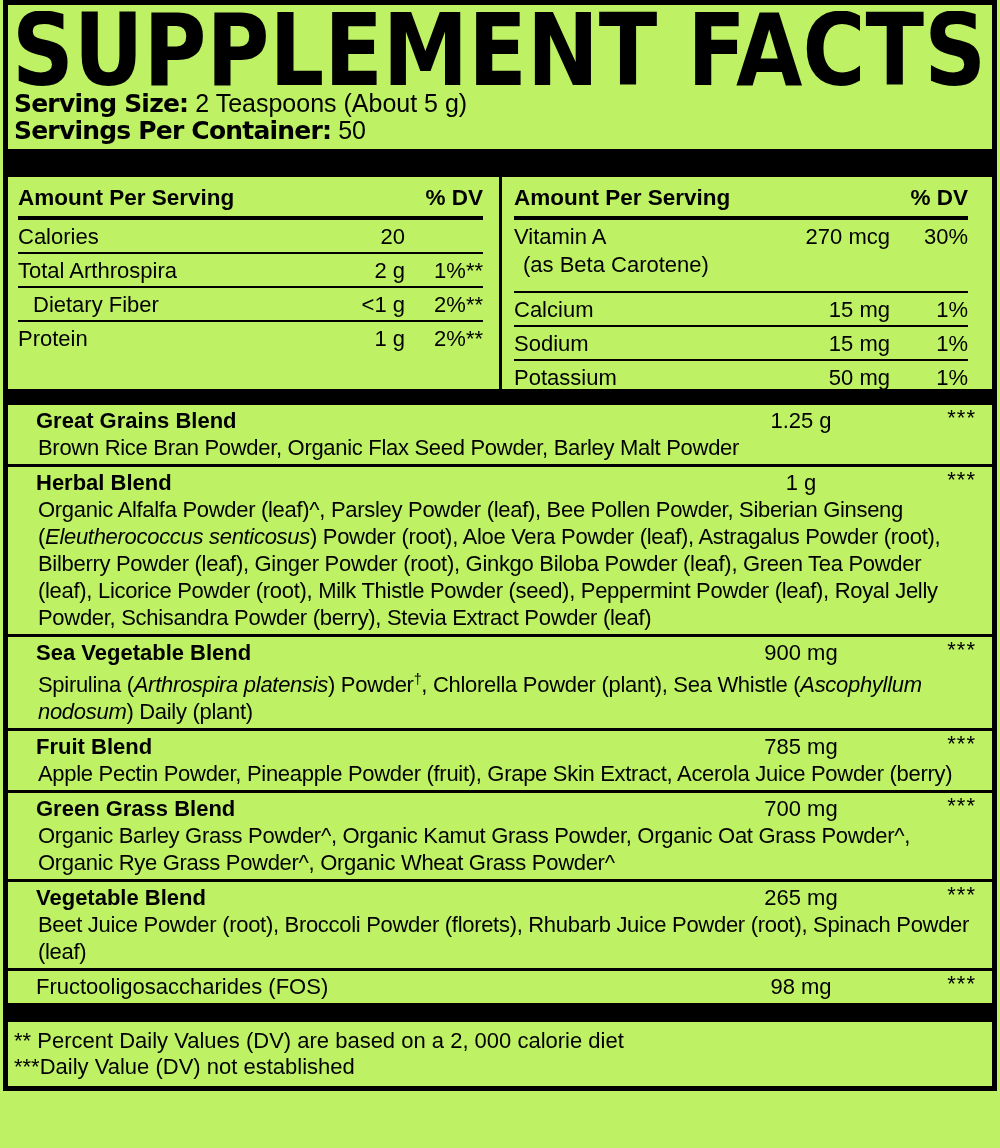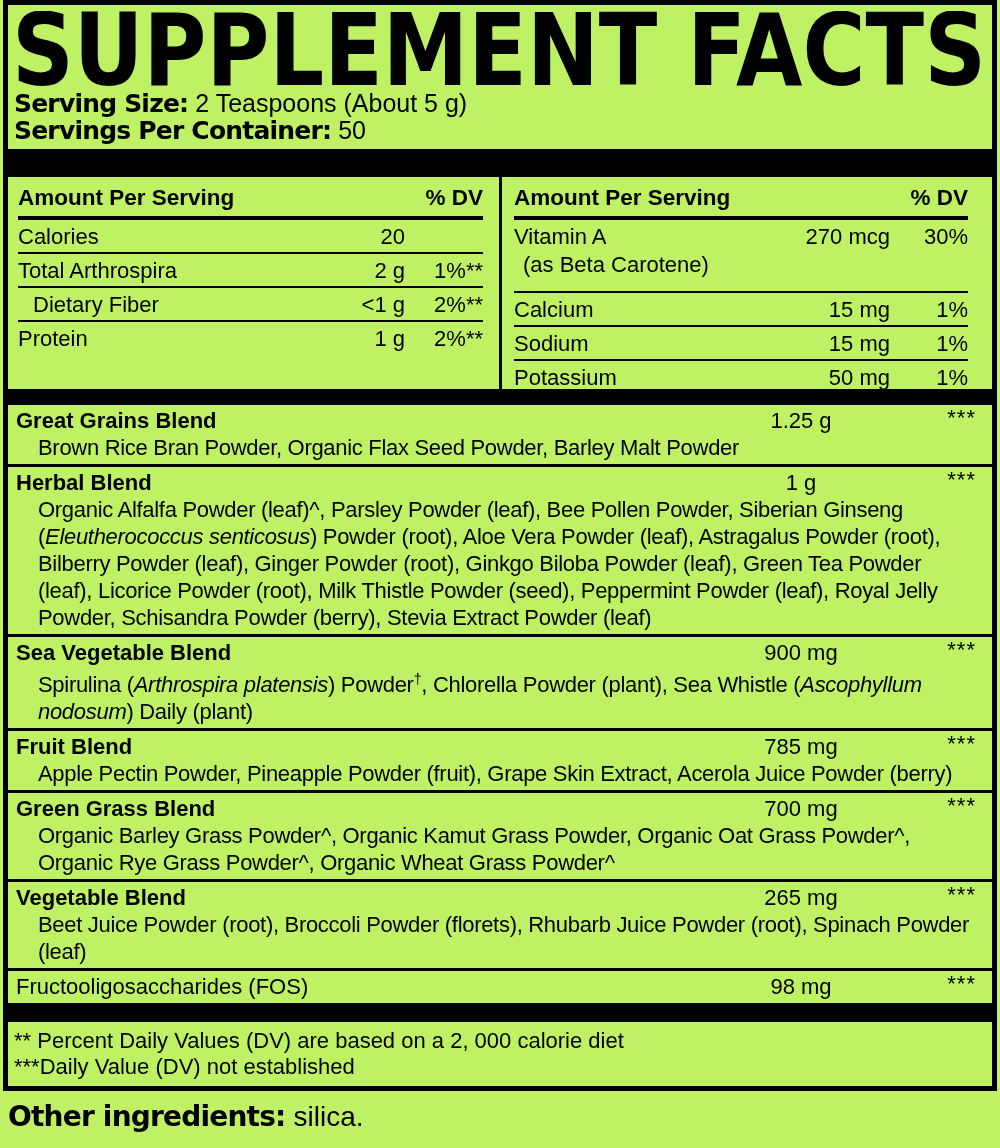--- a/index.html
+++ b/index.html
@@ -39,21 +39,21 @@
   .nrow.noline, .nrowgroup .nrow { border-bottom: none; }
   .nrowgroup { border-bottom: 2px solid #000; }
   .nname { white-space: nowrap; }
   .nname.indent { padding-left: 15px; }
   .namt { flex: 1; text-align: right; }
   .ndv { min-width: 78px; text-align: right; }
   .subname { line-height: 25px; padding: 0 0 14px 9px; }
 
   .blend { border-top: 3px solid #000; padding: 3px 16px 3px 8px; font-size: 22px; }
   .blend.first { border-top: none; }
-  .bhead { display: flex; align-items: flex-start; line-height: 26px; }
+  .bhead { display: flex; align-items: flex-start; line-height: 26px; margin-left: 20px; }
   .bname { font-weight: bold; flex: 1; white-space: nowrap; }
   .bname.regular { font-weight: normal; }
   .bamt { width: 190px; text-align: center; }
   .bstars { width: 80px; text-align: right; position: relative; top: -3px; letter-spacing: 1px; }
   .bingr { line-height: 27px; letter-spacing: -0.3px; padding: 0 2px 0 22px; }
   .it { font-style: italic; }
   .sup { vertical-align: super; font-size: 0.65em; }
 
   .footnotes { font-size: 22px; line-height: 26px; padding: 6px 8px 6px 6px; }
 
@@ -208,16 +208,13 @@
     </div>
 
     <div class="bar bar3"></div>
 
     <div class="footnotes">
       <div>** Percent Daily Values (DV) are based on a 2, 000 calorie diet</div>
       <div>***Daily Value (DV) not established</div>
     </div>
   </div>
 
-  <div class="other">
-    <span class="other-label">Other ingredients:</span><span>silica.</span>
-  </div>
 </div>
 
 </body></html>

